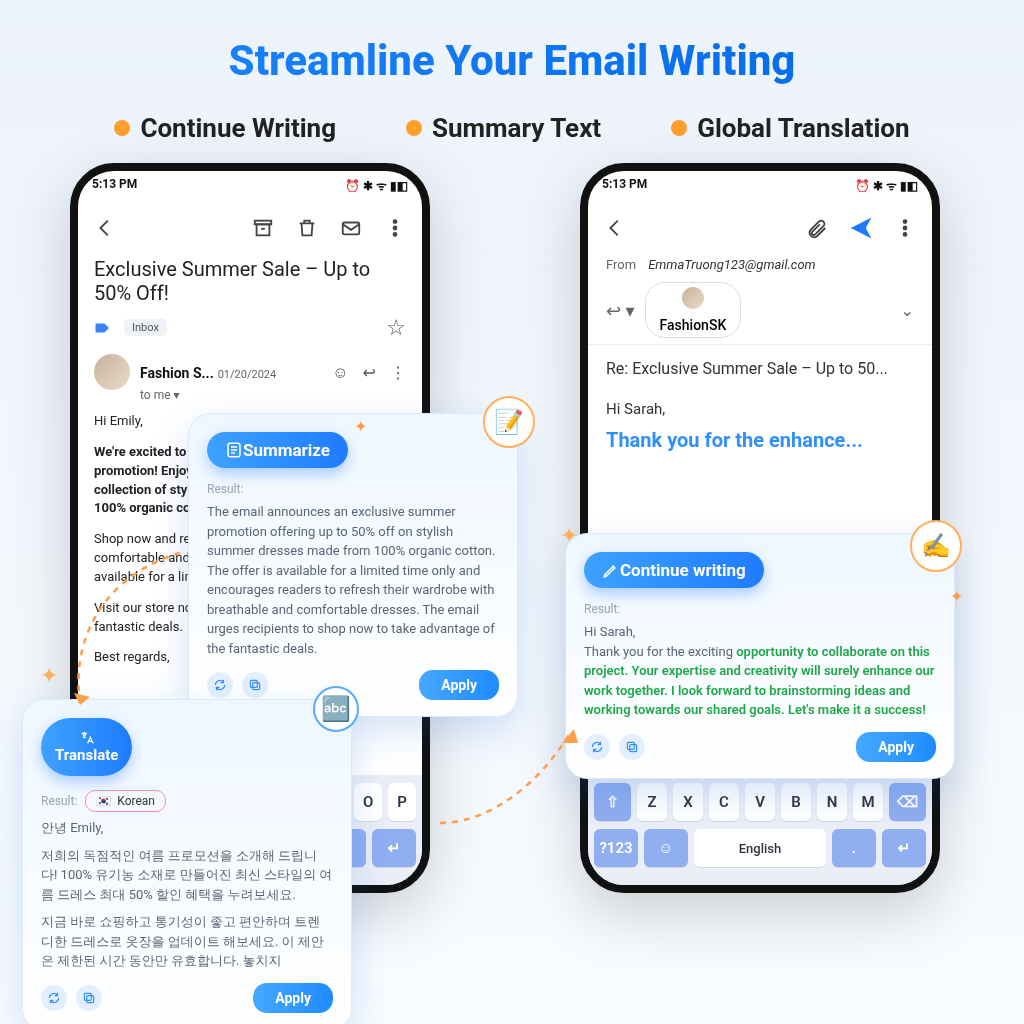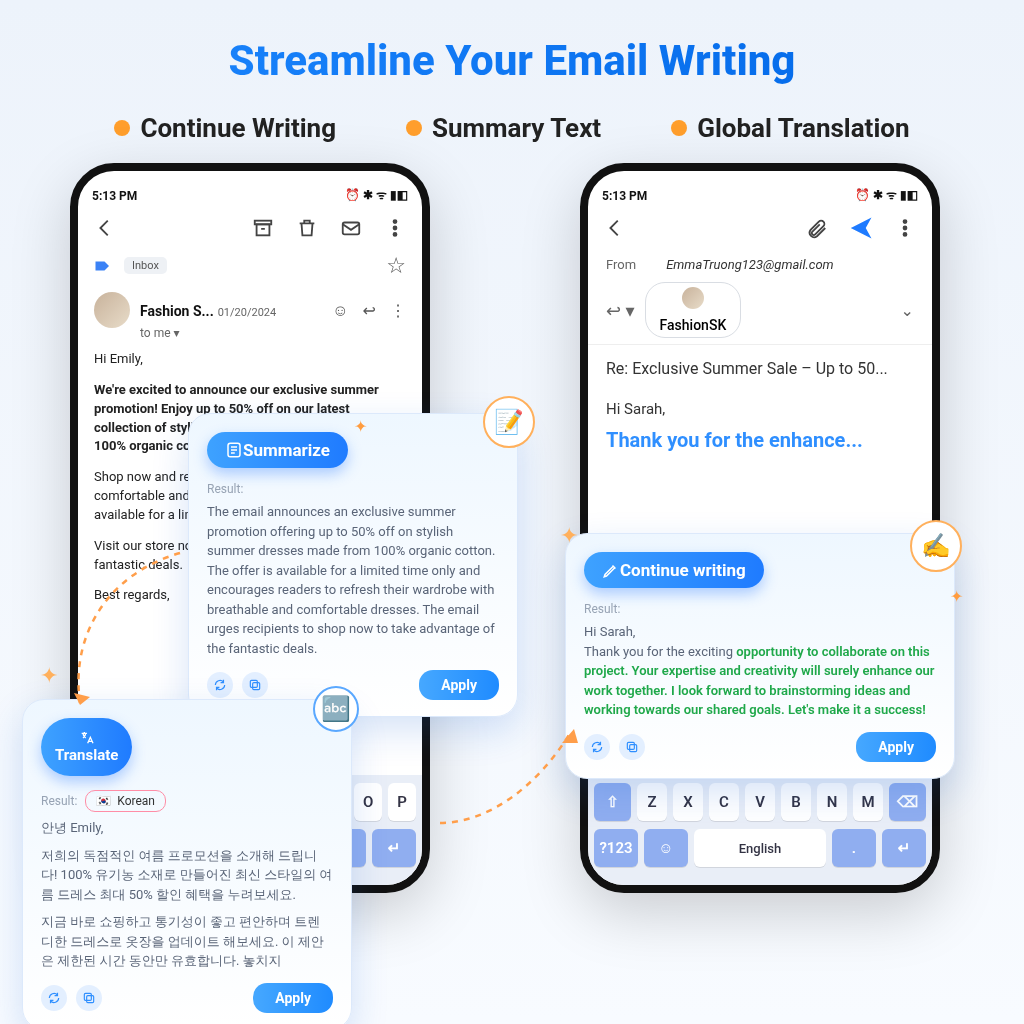--- a/index.html
+++ b/index.html
@@ -5,38 +5,38 @@
   * { box-sizing: border-box; margin: 0; padding: 0; font-family: -apple-system, BlinkMacSystemFont, "Segoe UI", Roboto, sans-serif; }
   body { width: 1024px; height: 1024px; background: linear-gradient(180deg, #edf3fb 0%, #f8fbff 100%); position: relative; overflow: hidden; }
   .headline { text-align: center; font-size: 42px; font-weight: 800; background: linear-gradient(90deg, #1e88ff 0%, #0066e6 100%); -webkit-background-clip: text; background-clip: text; color: transparent; padding-top: 36px; }
   .bullets { display: flex; justify-content: center; gap: 70px; margin-top: 28px; font-size: 26px; font-weight: 700; color: #222; }
   .bullets .item { display: flex; align-items: center; gap: 10px; }
   .dot { width: 16px; height: 16px; border-radius: 50%; background: #ff9e2c; }
   .stage { position: relative; width: 1024px; height: 800px; margin-top: 20px; }
   .phone { position: absolute; width: 360px; height: 730px; border: 8px solid #111; border-radius: 44px; background: #fff; box-shadow: 0 20px 60px rgba(0,0,0,.18); overflow: hidden; }
   .phone.left  { left: 70px; top: 0; }
   .phone.right { left: 580px; top: 0; }
-  .statusbar { height: 26px; display: flex; justify-content: space-between; align-items: flex-end; padding: 0 14px; font-size: 12px; font-weight: 700; color:#111; margin-top:6px;}
+  .statusbar { height: 26px; display: flex; justify-content: space-between; align-items: flex-start; padding: 0 14px; font-size: 12px; font-weight: 700; color:#111; margin-top:6px;}
   .appbar { display:flex; align-items:center; justify-content:space-between; padding:10px 12px;}
   .iconbtn { width:30px;height:30px;display:flex;align-items:center;justify-content:center;color:#444;}
   .iconbtn svg{width:22px;height:22px;fill:none;stroke:#444;stroke-width:2;}
   .subject { font-size:20px; font-weight:400; color:#222; padding:0 16px; }
   .subjrow{display:flex;align-items:center;gap:8px;padding:4px 16px 10px 16px;}
   .star{font-size:22px;color:#555;}
   .chip{font-size:11px;background:#eef1f5;color:#555;border-radius:5px;padding:2px 8px;margin-left:4px;}
   .sendarrow{width:18px;height:18px;}
   .senderrow{display:flex;align-items:center;gap:10px;padding:4px 16px;}
   .avatar{width:36px;height:36px;border-radius:50%;background:linear-gradient(135deg,#c8b29b,#e8dcc9);}
   .sname{font-weight:700;font-size:14px;color:#111;}
   .sdate{font-size:11px;color:#666;}
   .tome{font-size:12px;color:#666;padding-left:62px;margin-top:-6px;}
   .mini{display:flex;gap:14px;margin-left:auto;color:#555;}
   .body{font-size:13px;color:#222;padding:10px 16px;line-height:1.45;}
   .body p{margin-bottom:12px;}
-  .fromrow{display:flex;gap:30px;padding:4px 18px;font-size:13px;color:#666;align-items:center;}
+  .fromrow{display:flex;gap:12px;padding:4px 18px;font-size:13px;color:#666;align-items:center;}
   .fromrow .val{color:#333;font-style:italic;}
   .tochip{display:flex;align-items:center;gap:10px;padding:6px 18px;}
   .tochip .pill{display:flex;align-items:center;gap:8px;border:1px solid #d9dde3;border-radius:20px;padding:4px 14px;font-size:14px;font-weight:500;flex-direction:column;}
   .pill .av{width:22px;height:22px;border-radius:50%;background:linear-gradient(135deg,#c8b29b,#e8dcc9);}
   .re{font-size:16px;padding:14px 18px;color:#333;border-top:1px solid #eee;}
   .compose{padding:8px 18px;font-size:15px;color:#333;}
   .aitext{font-size:20px;font-weight:700;color:#2f8fff;padding:2px 18px;}
   
   .kbd{position:absolute;bottom:0;left:0;right:0;background:#e9eef7;padding:8px 6px 10px 6px;}
   .kbd .row{display:flex;justify-content:center;gap:6px;margin-bottom:8px;}
@@ -117,20 +117,25 @@
           </div>
         <div class="iconbtn">
             <svg viewBox="0 0 24 24">
               <circle cx="12" cy="5" r="1.6" fill="#444"></circle>
               <circle cx="12" cy="12" r="1.6" fill="#444"></circle>
               <circle cx="12" cy="19" r="1.6" fill="#444"></circle>
             </svg>
           </div>
       </div>
     </div>
+    <div class="subjrow">
+      <div style="flex:1">
+        <div class="subject" style="padding:0">Exclusive Summer Sale – Up to 50% Off!</div>
+      </div>
+    </div>
     <div class="subjrow" style="padding-top:0">
       <svg class="sendarrow" viewBox="0 0 24 24">
           <path d="M2 6h12l6 6-6 6H2z" fill="#3b82f6"></path>
         </svg>
       <span class="chip">Inbox</span>
       <span class="star" style="margin-left:auto">☆</span>
     </div>
     <div class="senderrow">
       <div class="avatar"></div>
       <div>

